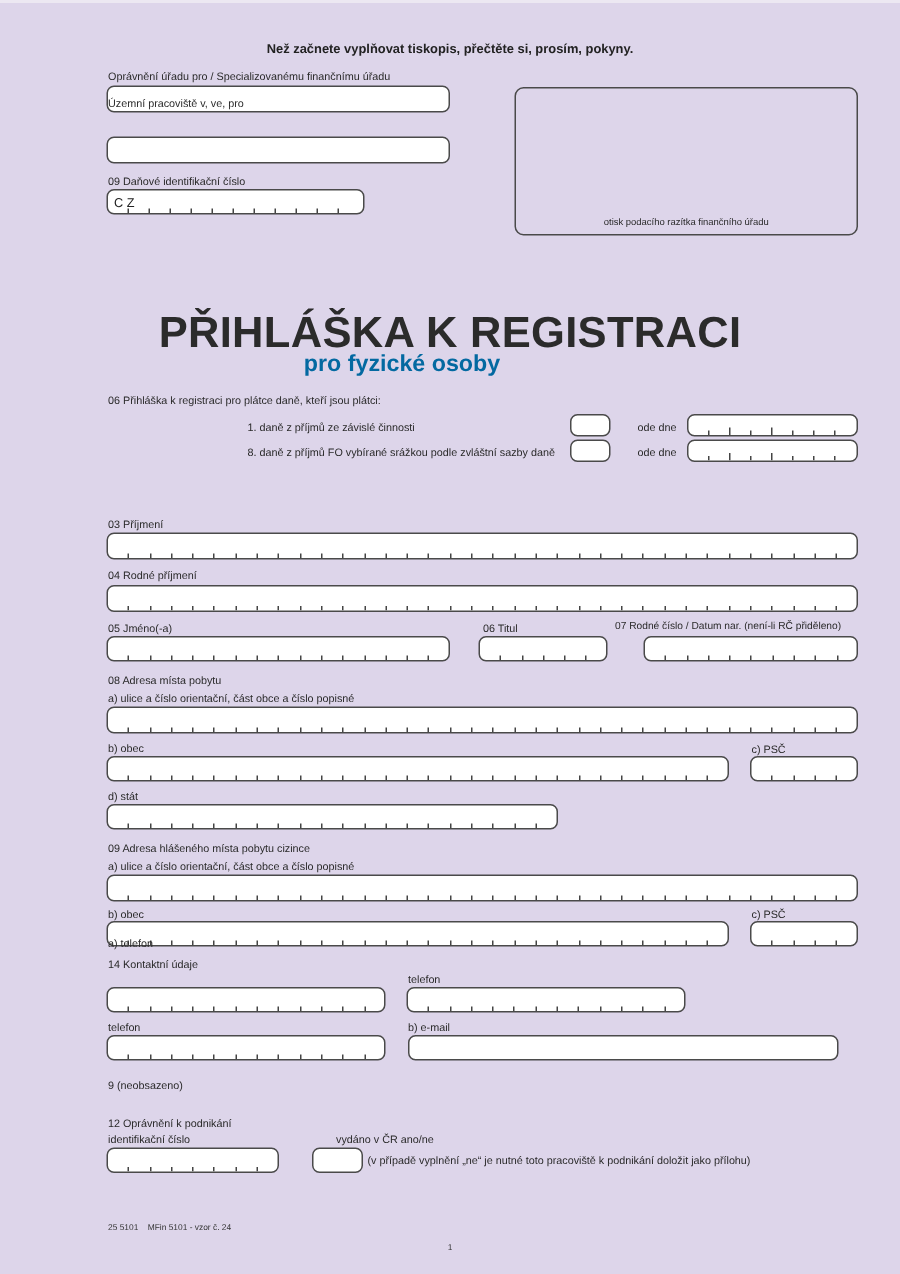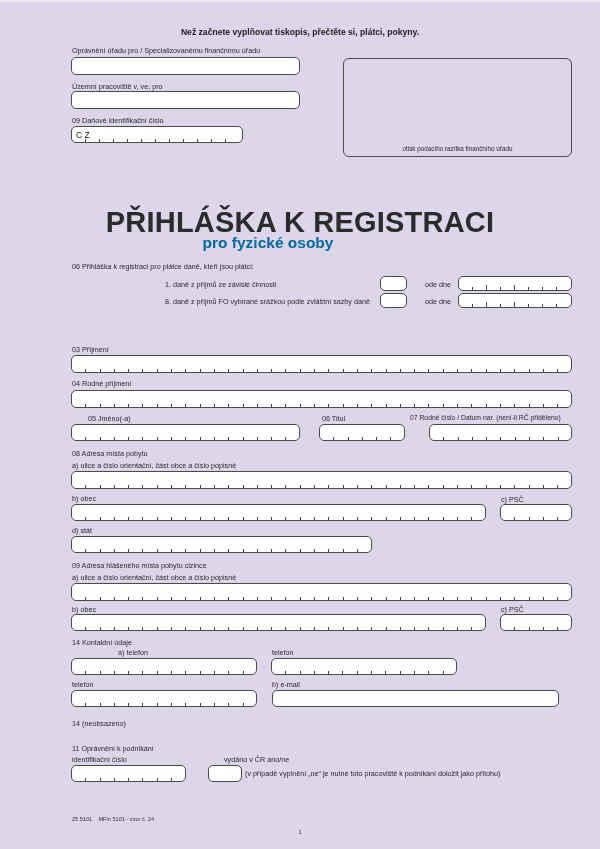--- a/index.html
+++ b/index.html
@@ -25,26 +25,26 @@
   .stamp { position: absolute; left: 343px; top: 58px; width: 229px; height: 99px; border: 1.3px solid #4a4a4a; border-radius: 6px; box-sizing: border-box; }
   .stamp-lbl { position: absolute; left: 0; right: 0; bottom: 4px; text-align: center; font-size: 6.3px; color: #2a2a2a; }
   .cz { position: absolute; left: 4px; top: 3px; font-size: 8.5px; color: #222; letter-spacing: 0; }
   .footer { position: absolute; font-size: 5.6px; color: #333; }
 </style>
 </head>
 <body>
 
 <div class="topstrip"></div>
 
-<div class="notice">Než začnete vyplňovat tiskopis, přečtěte si, plátci, pokyny.</div>
+<div class="notice">Než začnete vyplňovat tiskopis, přečtěte si, prosím, pokyny.</div>
 
 <div class="lbl" style="left:72px;top:46px;">Oprávnění úřadu pro / Specializovanému finančnímu úřadu</div>
 <div class="box" style="left:71px;top:57px;width:229px;height:18px;"></div>
 
-<div class="lbl" style="left:72px;top:82px;">Územní pracoviště v, ve, pro</div>
+<div class="lbl" style="left:72px;top:64px;">Územní pracoviště v, ve, pro</div>
 <div class="box" style="left:71px;top:91px;width:229px;height:18px;"></div>
 
 <div class="lbl" style="left:72px;top:116px;">09 Daňové identifikační číslo</div>
 <div class="box" style="left:71px;top:126px;width:172px;height:17px;">
   <span class="cz">C Z</span>
   <div class="ticks">
       <span style="width: 14px;"></span>
       <span style="width: 14px;"></span>
       <span style="width: 14px;"></span>
       <span style="width: 14px;"></span>
@@ -175,21 +175,21 @@
       <span style="width: 14.3px;"></span>
       <span style="width: 14.3px;"></span>
       <span style="width: 14.3px;"></span>
       <span style="width: 14.3px;"></span>
       <span style="width: 14.3px;"></span>
       <span style="width: 14.3px;"></span>
       <span class="last" style="width: 14.3px;"></span>
     </div>
 </div>
 
-<div class="lbl" style="left:72px;top:414px;margin-left:16px;">05 Jméno(-a)</div>
+<div class="lbl" style="left:72px;top:414px;">05 Jméno(-a)</div>
 <div class="box" style="left:71px;top:424px;width:229px;height:17px;">
   <div class="ticks">
       <span style="width: 14.3px;"></span>
       <span style="width: 14.3px;"></span>
       <span style="width: 14.3px;"></span>
       <span style="width: 14.3px;"></span>
       <span style="width: 14.3px;"></span>
       <span style="width: 14.3px;"></span>
       <span style="width: 14.3px;"></span>
       <span style="width: 14.3px;"></span>
@@ -427,21 +427,21 @@
   <div class="ticks">
       <span style="width: 14.3px;"></span>
       <span style="width: 14.3px;"></span>
       <span style="width: 14.3px;"></span>
       <span style="width: 14.3px;"></span>
       <span class="last" style="width: 14.3px;"></span>
     </div>
 </div>
 
 <div class="lbl" style="left:72px;top:638px;">14 Kontaktní údaje</div>
-<div class="lbl" style="left:72px;top:648px;margin-left:46px;">a) telefon</div>
+<div class="lbl" style="left:72px;top:624px;">a) telefon</div>
 <div class="box" style="left:71px;top:658px;width:186px;height:17px;">
   <div class="ticks">
       <span style="width: 14.3px;"></span>
       <span style="width: 14.3px;"></span>
       <span style="width: 14.3px;"></span>
       <span style="width: 14.3px;"></span>
       <span style="width: 14.3px;"></span>
       <span style="width: 14.3px;"></span>
       <span style="width: 14.3px;"></span>
       <span style="width: 14.3px;"></span>
@@ -485,23 +485,23 @@
       <span style="width: 14.3px;"></span>
       <span style="width: 14.3px;"></span>
       <span style="width: 14.3px;"></span>
       <span style="width: 14.3px;"></span>
       <span class="last" style="width: 14.3px;"></span>
     </div>
 </div>
 <div class="lbl" style="left:272px;top:680px;">b) e-mail</div>
 <div class="box" style="left:272px;top:690px;width:287px;height:17px;"></div>
 
-<div class="lbl" style="left:72px;top:719px;">14 (neobsazeno)</div>
-
-<div class="lbl" style="left:72px;top:744px;">11 Oprávnění k podnikání</div>
+<div class="lbl" style="left:72px;top:719px;">9 (neobsazeno)</div>
+
+<div class="lbl" style="left:72px;top:744px;">12 Oprávnění k podnikání</div>
 <div class="lbl" style="left:72px;top:755px;">identifikační číslo</div>
 <div class="box" style="left:71px;top:765px;width:115px;height:17px;">
   <div class="ticks">
       <span style="width: 14.3px;"></span>
       <span style="width: 14.3px;"></span>
       <span style="width: 14.3px;"></span>
       <span style="width: 14.3px;"></span>
       <span style="width: 14.3px;"></span>
       <span style="width: 14.3px;"></span>
       <span style="width: 14.3px;"></span>

